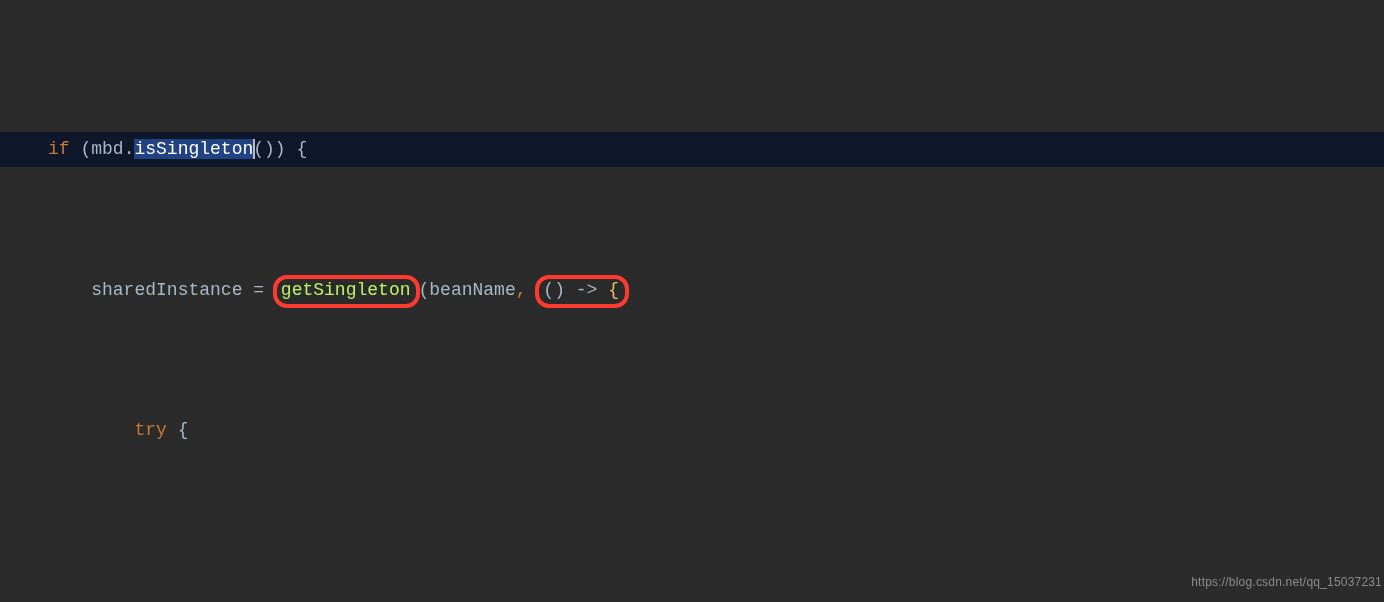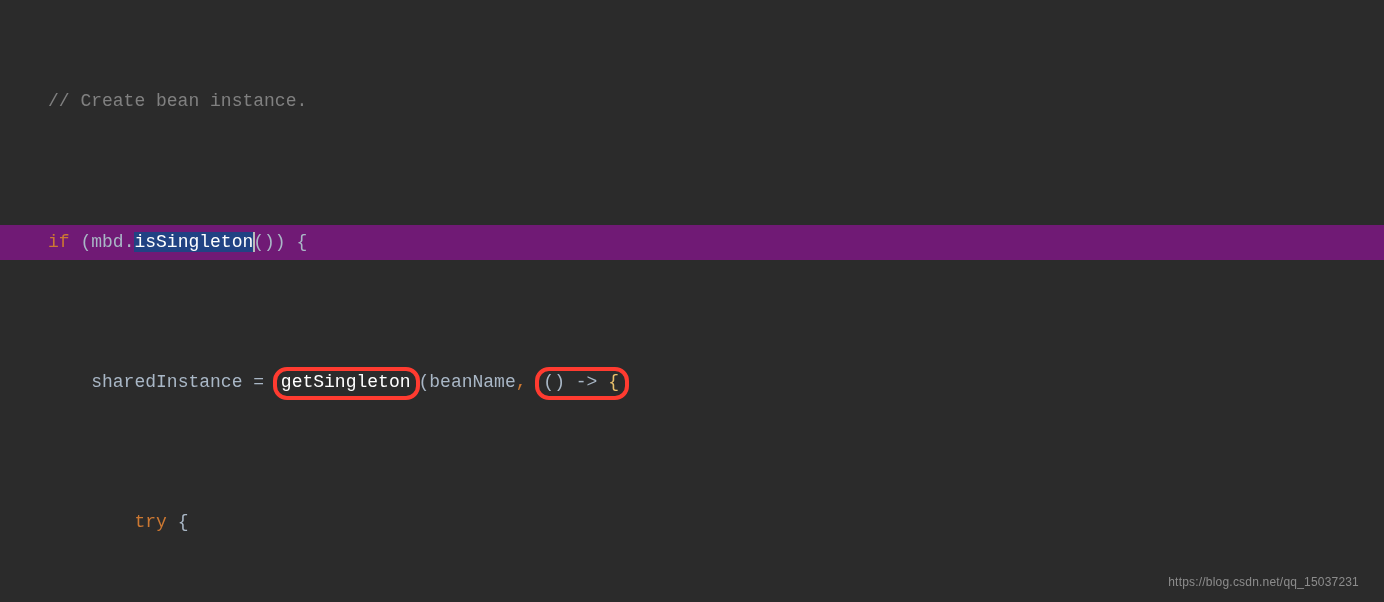--- a/index.html
+++ b/index.html
@@ -10,26 +10,26 @@
     line-height: 1.95;
     color: #a9b7c6;
     padding: 14px 0 14px 0;
     width: 1384px;
     height: 602px;
     overflow: hidden;
     position: relative;
   }
   .code { white-space: pre; }
   .line { padding: 0 0 0 48px; height: 35.1px; position: relative; }
-  .line.hl { background: #701a75; }
+  .line.hl { background: #0f172a; margin-top: 13px; }
   
   .c-comment { color: #808080; }
   .c-keyword { color: #cc7832; }
   .c-ident   { color: #a9b7c6; }
-  .c-method  { color: #ffffff; }
+  .c-method  { color: #bef264; }
   .c-br-y    { color: #e8bf6a; }
   .c-punct   { color: #cc7832; }
   .c-white   { color: #a9b7c6; }
   .underline { }
   .sel {
     background: #214283;
     color: #ffffff;
   }
   .caret {
     border-right: 2px solid #bbbbbb;
@@ -38,34 +38,33 @@
   .box {
     border: 4px solid #ff3b30;
     border-radius: 14px;
     padding: 0 6px 2px 4px;
     margin: -4px -2px;
     display: inline-block;
     line-height: 1.3;
   }
   .watermark {
     position: absolute;
-    right: 25px;
+    right: 2px;
     bottom: 8px;
     font-family: Arial, Helvetica, sans-serif;
     font-size: 12px;
     color: #9e9e9e;
     opacity: 0.85;
     letter-spacing: 0.2px;
   }
 </style>
 </head>
 <body>
 
 <div class="code">
-  <div class="line"><span class="c-comment">// Create bean instance.</span></div>
 
   <div class="line hl"><span class="c-keyword">if</span><span class="c-white"> (</span><span class="c-ident">mbd</span><span class="c-white">.</span><span class="c-method sel caret">isSingleton</span><span class="c-white">()) </span><span class="c-white">{</span></div>
 
   <div class="line">    <span class="c-ident underline">sharedInstance</span><span class="c-white"> = </span><span class="box"><span class="c-method">getSingleton</span></span><span class="c-white">(</span><span class="c-ident">beanName</span><span class="c-punct">,</span><span> </span><span class="box"><span class="c-white">()</span><span class="c-white"> -&gt; </span><span class="c-br-y">{</span></span></div>
 
   <div class="line">        <span class="c-keyword">try</span><span class="c-white"> {</span></div>
 
   
 
   

